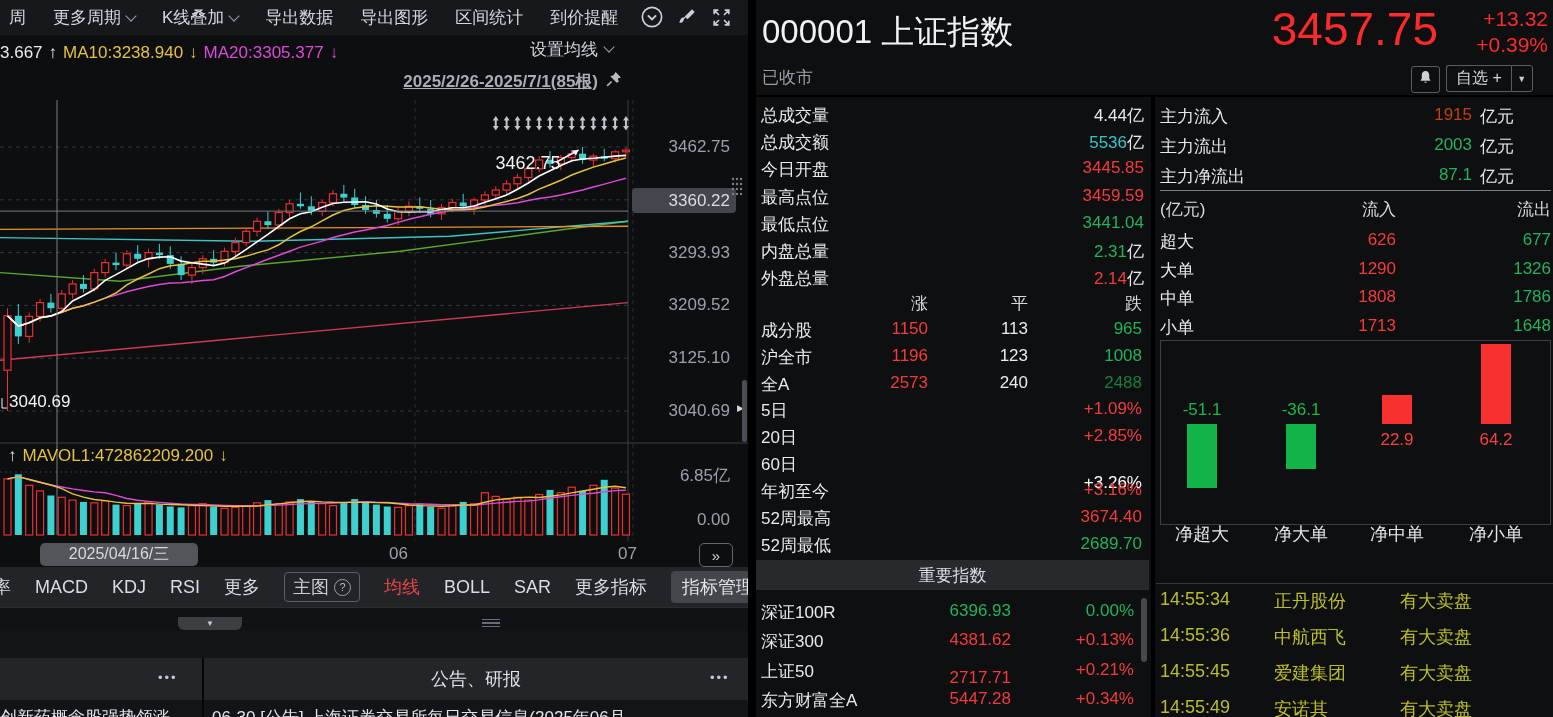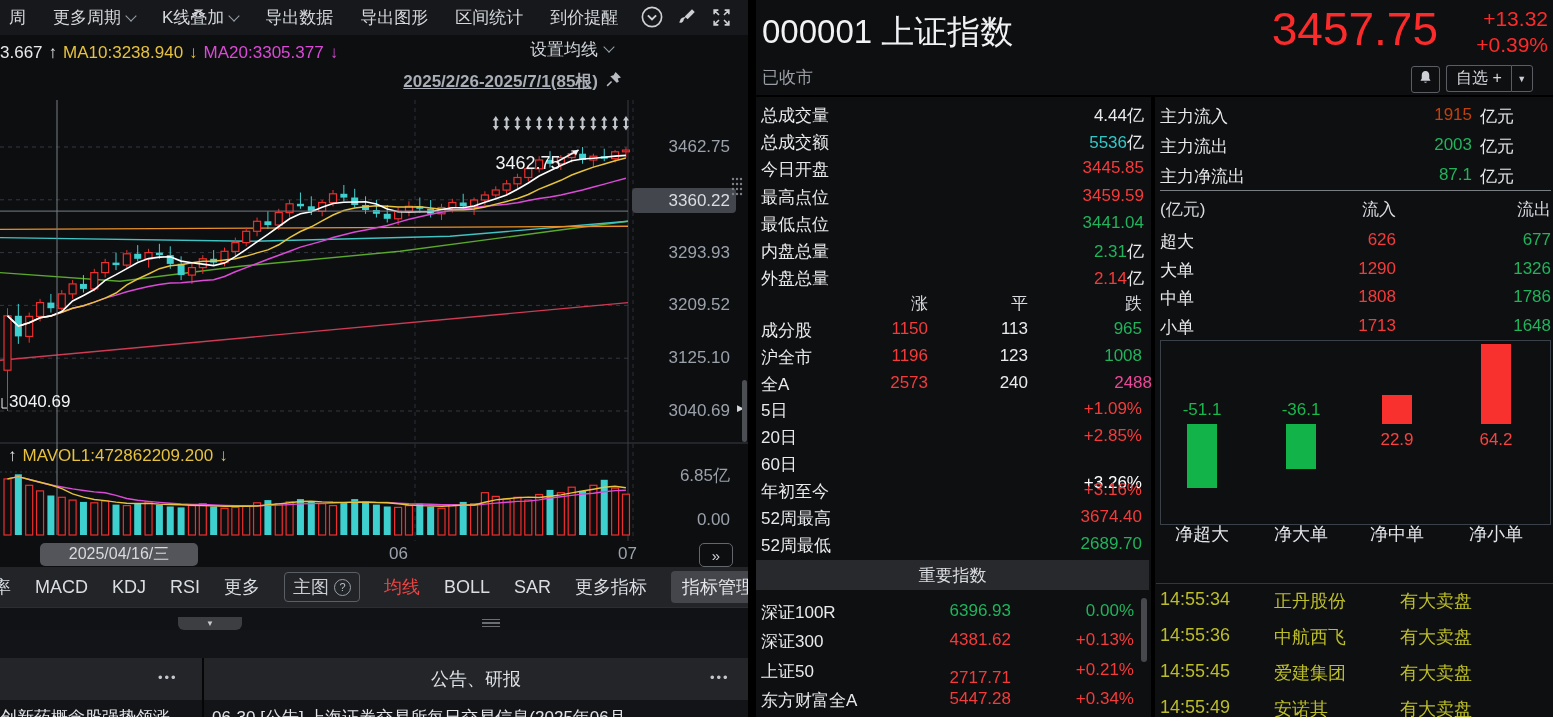--- a/index.html
+++ b/index.html
@@ -557,21 +557,21 @@
         <div class="row-val" style="top: 319px; left: 72px; width: 100px; color: rgb(244, 59, 59);">1150</div>
         <div class="row-val" style="top: 319px; left: 172px; width: 100px; color: rgb(233, 234, 236);">113</div>
         <div class="row-val" style="top: 319px; left: 286px; width: 100px; color: rgb(33, 179, 92);">965</div>
         <div class="row-label" style="top: 346px;">沪全市</div>
         <div class="row-val" style="top: 346px; left: 72px; width: 100px; color: rgb(244, 59, 59);">1196</div>
         <div class="row-val" style="top: 346px; left: 172px; width: 100px; color: rgb(233, 234, 236);">123</div>
         <div class="row-val" style="top: 346px; left: 286px; width: 100px; color: rgb(33, 179, 92);">1008</div>
         <div class="row-label" style="top: 373px;">全A</div>
         <div class="row-val" style="top: 373px; left: 72px; width: 100px; color: rgb(244, 59, 59);">2573</div>
         <div class="row-val" style="top: 373px; left: 172px; width: 100px; color: rgb(233, 234, 236);">240</div>
-        <div class="row-val" style="top: 373px; left: 296px; width: 100px; color: #ec4899;">2488</div>
+        <div class="row-val" style="top: 373px; left: 286px; width: 100px; color: #15803d;">2488</div>
       </div>
     <div id="perf">
         <div class="row-label" style="top: 399px;">5日</div>
         <div class="row-val" style="top: 399px; left: 286px; width: 100px; color: rgb(244, 59, 59);">+1.09%</div>
         <div class="row-label" style="top: 426px;">20日</div>
         <div class="row-val" style="top: 426px; left: 286px; width: 100px; color: rgb(244, 59, 59);">+2.85%</div>
         <div class="row-label" style="top: 453px;">60日</div>
         <div class="row-val" style="top: 473px; left: 286px; width: 100px; color: #ffffff;">+3.26%</div>
         <div class="row-label" style="top: 480px;">年初至今</div>
         <div class="row-val" style="top: 480px; left: 286px; width: 100px; color: rgb(244, 59, 59);">+3.16%</div>

